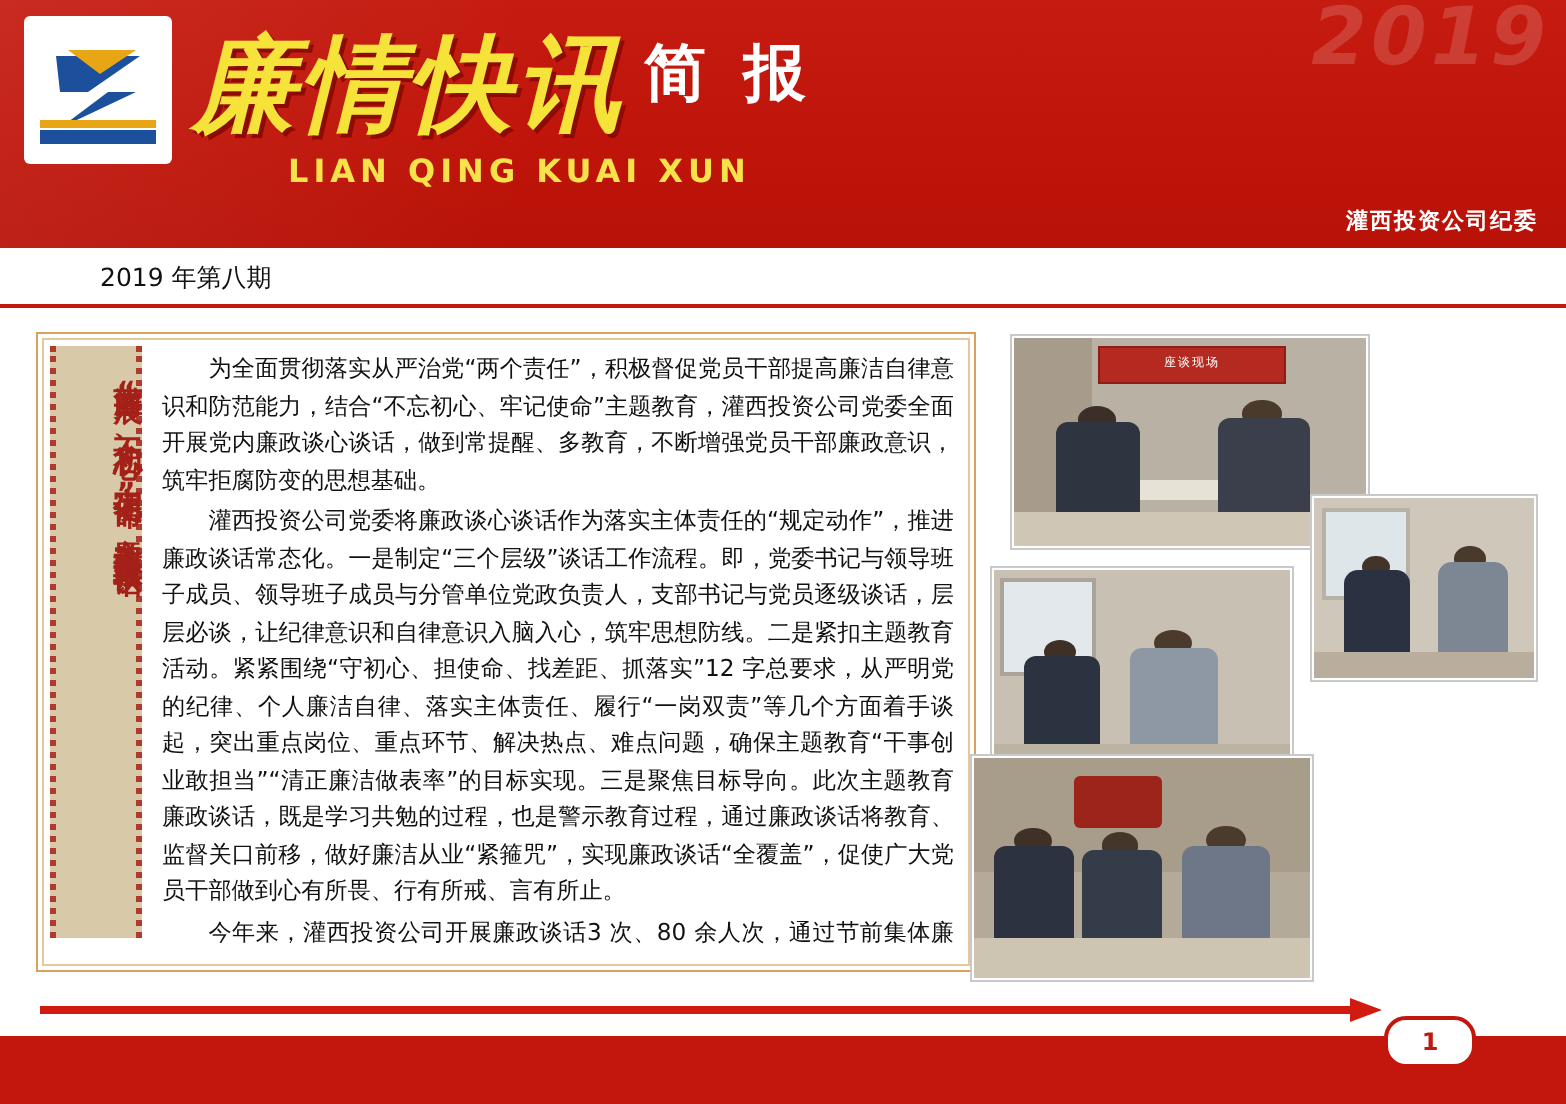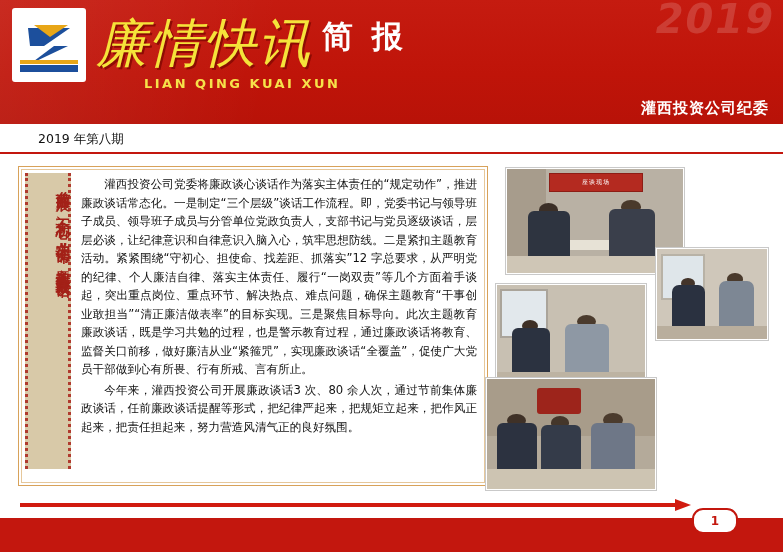--- a/index.html
+++ b/index.html
@@ -93,21 +93,21 @@
   .title-zone {
     position: absolute;
     left: 96px;
     top: 14px;
     width: 470px;
     height: 84px;
   }
   .title-main {
     font-family: "DejaVu Sans", sans-serif;
     font-size: 52px;
-    font-weight: normal;
+    font-weight: bold;
     font-style: italic;
     color: #f5e33a;
     letter-spacing: 2px;
     text-shadow: 2px 2px 0 #8d0b04;
     line-height: 58px;
     display: inline-block;
     vertical-align: middle;
   }
   .title-sub {
     display: inline-block;
@@ -119,48 +119,48 @@
     letter-spacing: 4px;
     margin-left: 10px;
     position: relative;
     top: -6px;
   }
   .title-pinyin {
     position: absolute;
     left: 48px;
     top: 62px;
     font-family: "DejaVu Sans", sans-serif;
-    font-size: 13px;
+    font-size: 16px;
     font-weight: bold;
     letter-spacing: 2.5px;
     color: #f6e24a;
   }
   .org-name {
     position: absolute;
     right: 14px;
     bottom: 6px;
     font-family: Liberation Mono, monospace;
-    font-size: 15px;
+    font-size: 11px;
     font-weight: bold;
     color: #ffffff;
     letter-spacing: 1px;
   }
 
   
   .issue-bar {
     position: relative;
     width: 783px;
     height: 30px;
     background: #ffffff;
     border-bottom: 2px solid #c3170e;
     box-sizing: border-box;
   }
   .issue-cells {
     position: absolute;
-    left: 18px;
+    left: 30px;
     top: 2px;
     display: flex;
     align-items: flex-start;
     height: 26px;
     flex-direction: column;
   }
   .issue-cell {
     font-family: "DejaVu Sans", sans-serif;
     font-size: 12.5px;
     color: #111111;
@@ -404,20 +404,21 @@
   <div class="content">
 
     <div class="article-box">
       <div class="article-inner"></div>
 
       <div class="headline-strip">
         <div class="headline-text">灌西开展“不忘初心、牢记使命”主题教育廉政谈话</div>
       </div>
 
       <div class="article-text">
+        <p>为全面贯彻落实从严治党“两个责任”，积极督促党员干部提高廉洁自律意识和防范能力，结合“不忘初心、牢记使命”主题教育，灌西投资公司党委全面开展党内廉政谈心谈话，做到常提醒、多教育，不断增强党员干部廉政意识，筑牢拒腐防变的思想基础。</p>
         <p>灌西投资公司党委将廉政谈心谈话作为落实主体责任的“规定动作”，推进廉政谈话常态化。一是制定“三个层级”谈话工作流程。即，党委书记与领导班子成员、领导班子成员与分管单位党政负责人，支部书记与党员逐级谈话，层层必谈，让纪律意识和自律意识入脑入心，筑牢思想防线。二是紧扣主题教育活动。紧紧围绕“守初心、担使命、找差距、抓落实”12 字总要求，从严明党的纪律、个人廉洁自律、落实主体责任、履行“一岗双责”等几个方面着手谈起，突出重点岗位、重点环节、解决热点、难点问题，确保主题教育“干事创业敢担当”“清正廉洁做表率”的目标实现。三是聚焦目标导向。此次主题教育廉政谈话，既是学习共勉的过程，也是警示教育过程，通过廉政谈话将教育、监督关口前移，做好廉洁从业“紧箍咒”，实现廉政谈话“全覆盖”，促使广大党员干部做到心有所畏、行有所戒、言有所止。</p>
         <p>今年来，灌西投资公司开展廉政谈话3 次、80 余人次，通过节前集体廉政谈话，任前廉政谈话提醒等形式，把纪律严起来，把规矩立起来，把作风正起来，把责任担起来，努力营造风清气正的良好氛围。</p>
       </div>
     </div>
 
     <div class="photo" id="photo-1">
       <div class="bg"></div>
       <div class="wallL"></div>
       <div class="banner">
         <div class="banner-t">座谈现场</div>

